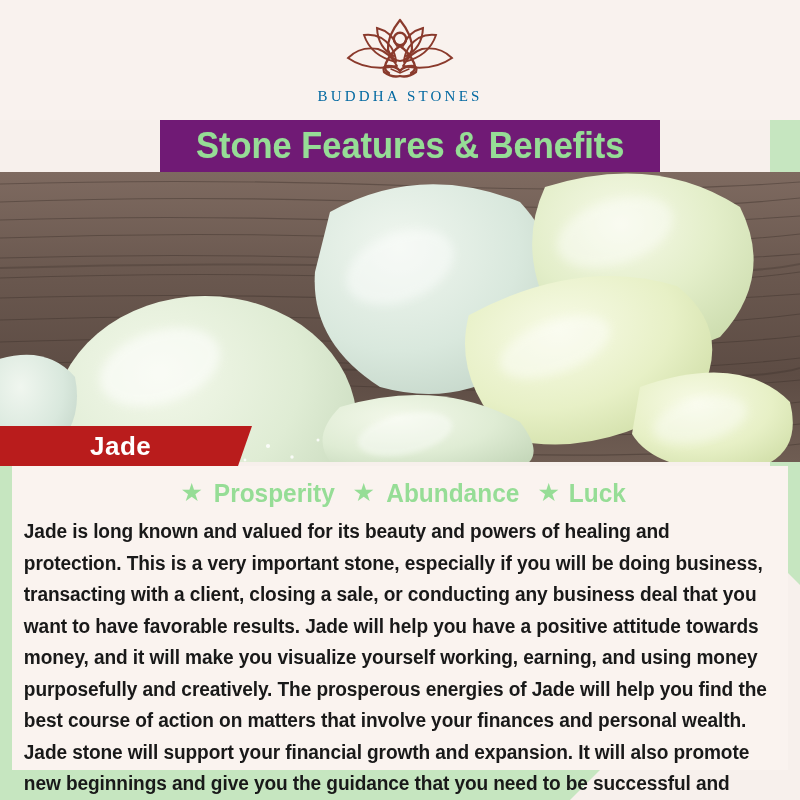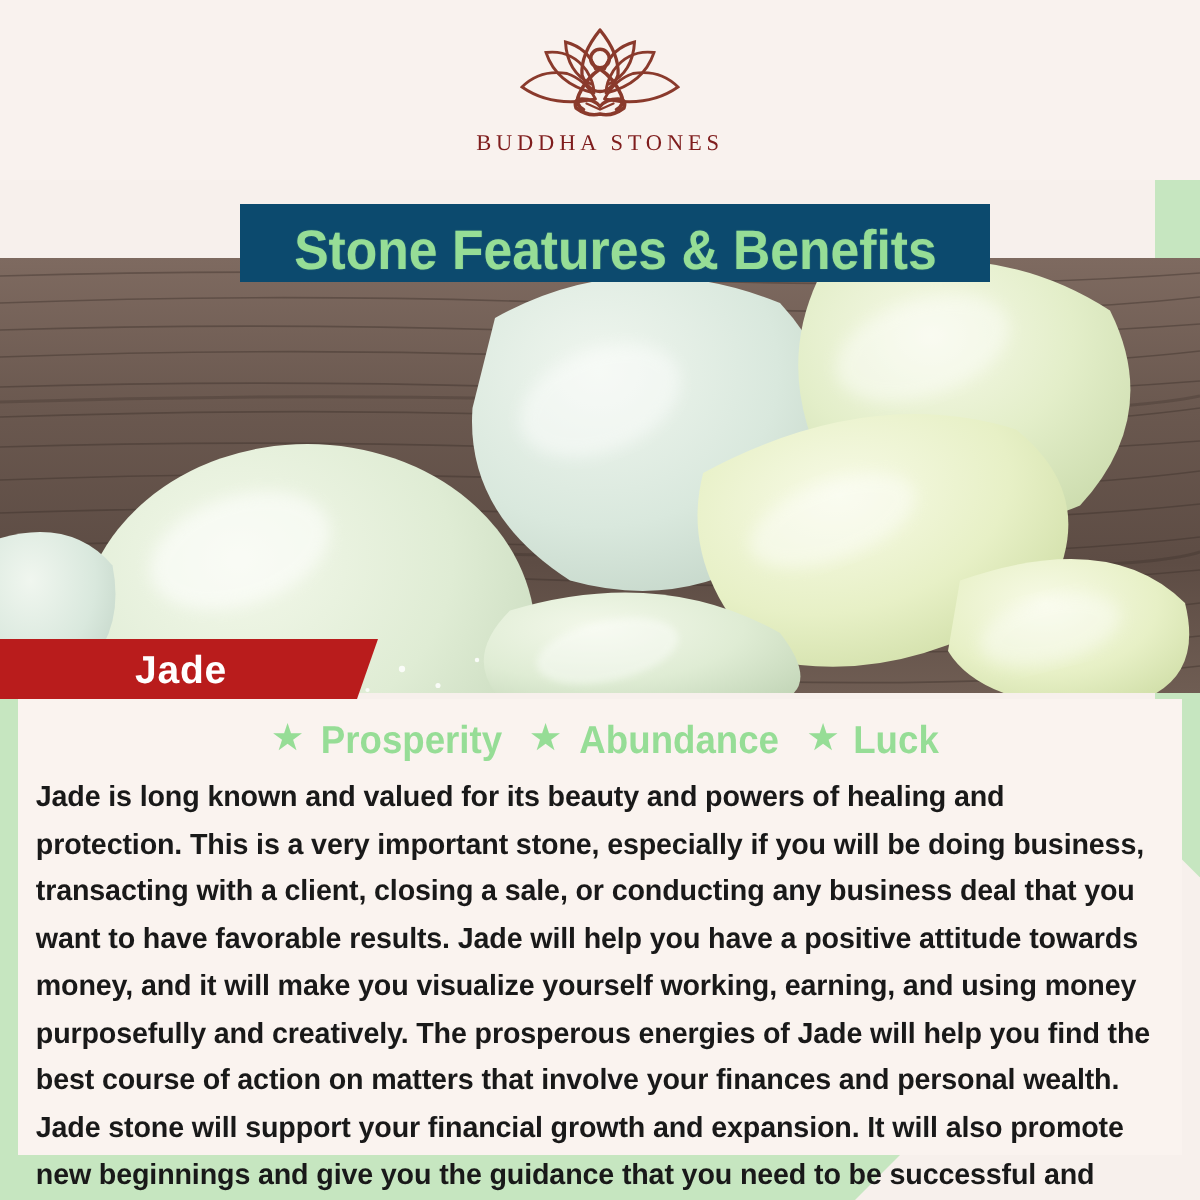--- a/index.html
+++ b/index.html
@@ -46,30 +46,30 @@
     display:flex; flex-direction:column;
     align-items:center; justify-content:center;
     z-index:3;
   }
   .logo-mark { width:132px; height:66px; display:block; }
   .brand-name {
     margin-top:6px;
     font-family:"Liberation Serif", serif;
     font-size:15px;
     letter-spacing:3.2px;
-    color:#7f1d1d;
+    color:#0369a1;
     font-weight:400;
   }
 
   
   .title-bar {
-    position:absolute; top:136px; left:160px;
+    position:absolute; top:120px; left:160px;
     width:500px; height:52px;
-    background:#0c4a6e;
-    display:flex; align-items:flex-end; justify-content:center;
+    background:#701a75;
+    display:flex; align-items:center; justify-content:center;
     z-index:4;
   }
   .title-text {
     font-family:"Liberation Sans Narrow","Liberation Sans", sans-serif;
     font-weight:bold;
     font-size:37px;
     color:#96dd96;
     letter-spacing:0px;
     transform:scaleX(0.93);
     white-space:nowrap;

